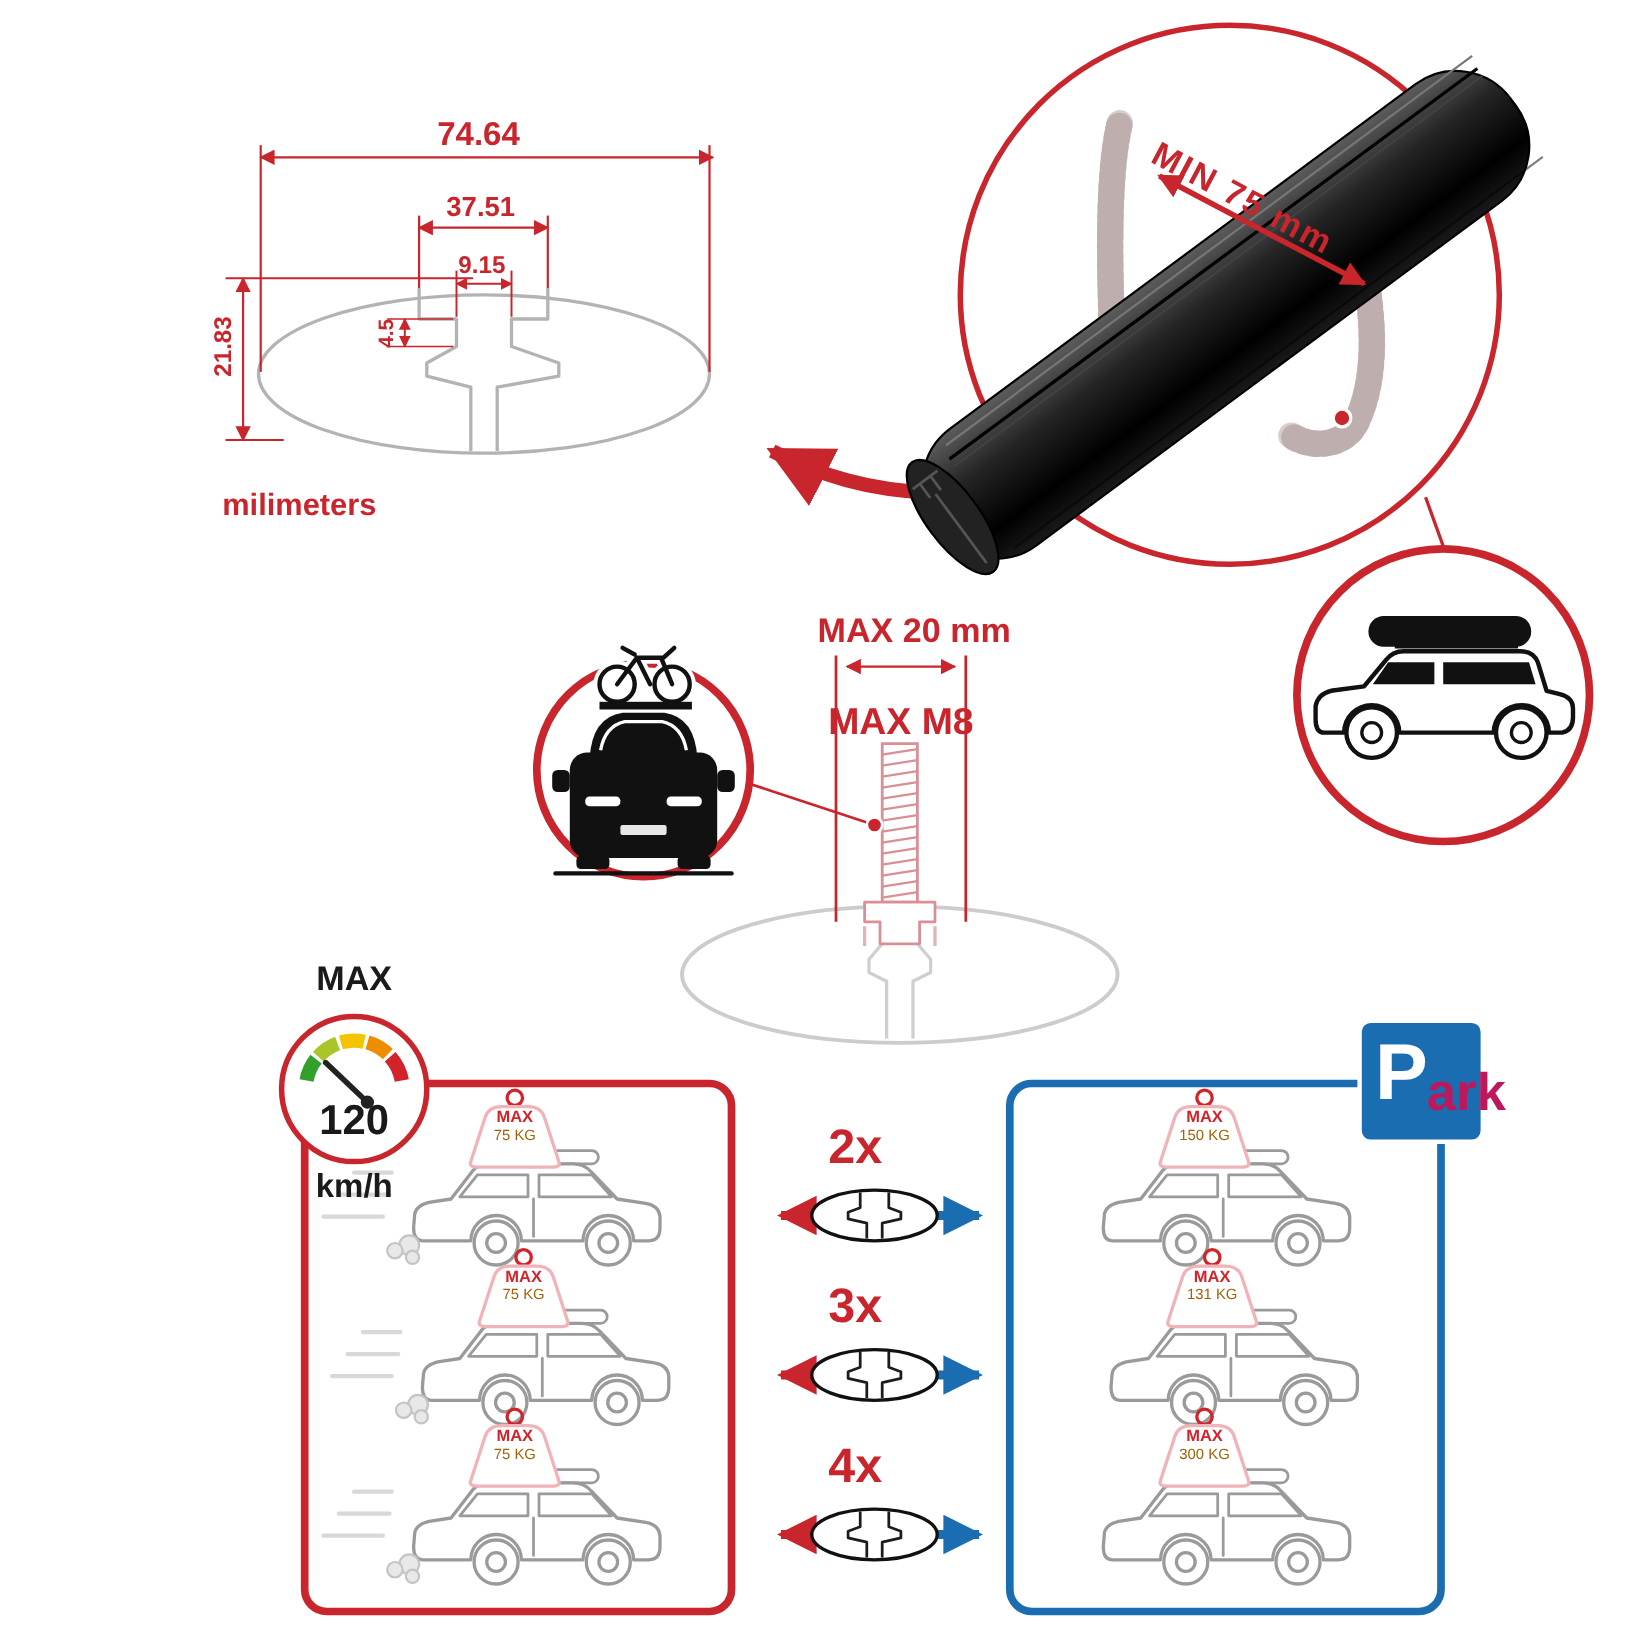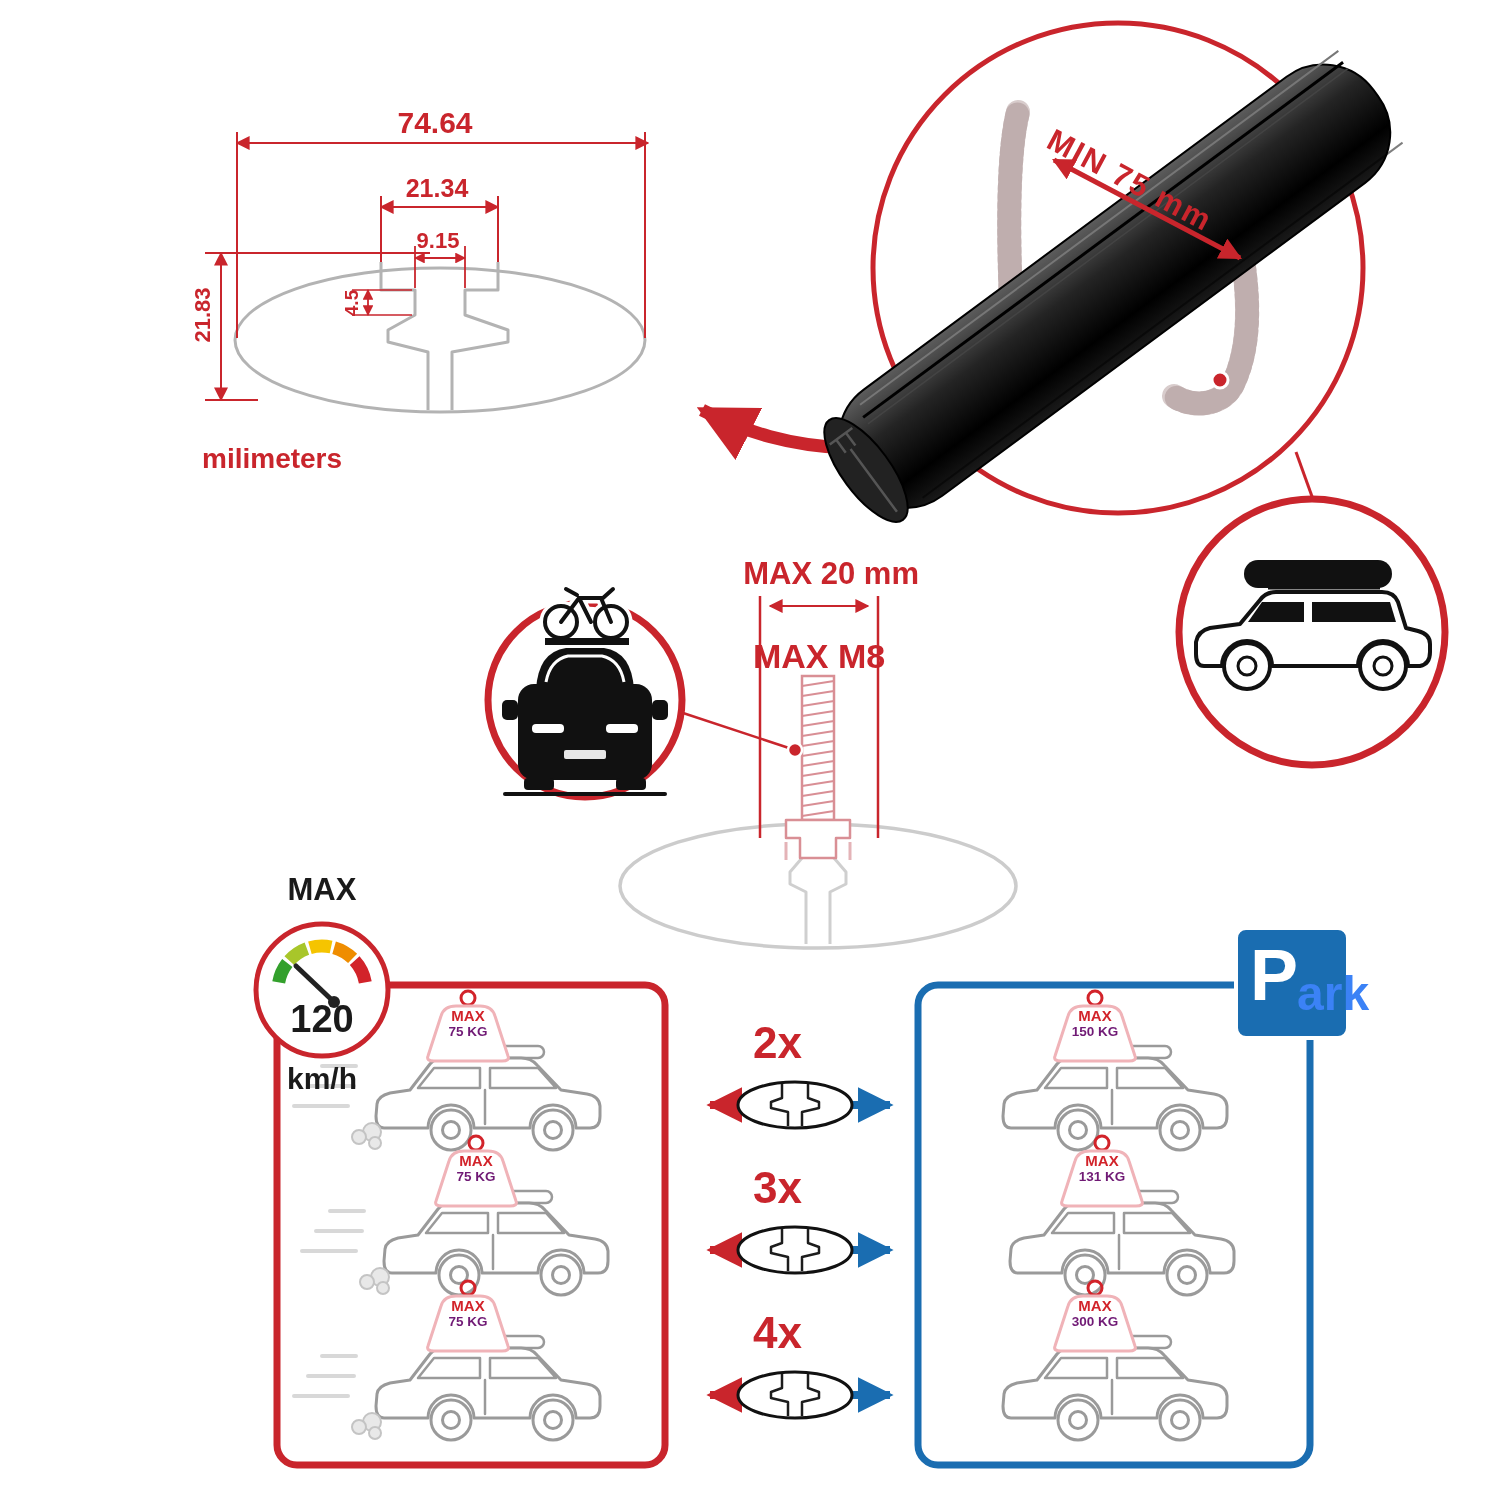--- a/index.html
+++ b/index.html
@@ -5,21 +5,21 @@
   html,body{margin:0;padding:0;background:#fff;}
   .canvas{position:relative;width:1500px;height:1500px;background:#fff;overflow:hidden;
           font-family:"Liberation Sans",sans-serif;}
   svg.art{position:absolute;left:0;top:0;z-index:1;}
   .t{position:absolute;z-index:2;color:#c9252c;white-space:nowrap;
      font-family:"Liberation Sans",sans-serif;}
   .center{text-align:center;}
   .blk{color:#1a1a1a;}
   .tagtxt{position:absolute;z-index:2;width:110px;text-align:center;line-height:16px;}
   .tagtxt .l1{font-size:15px;font-weight:bold;color:#d2232a;}
-  .tagtxt .l2{font-size:13.5px;font-weight:bold;color:#701a75;}
+  .tagtxt .l2{font-size:13.5px;font-weight:normal;color:#a16207;}
   .mult{font-size:44px;font-weight:bold;width:84px;text-align:left;}
 </style>
 </head>
 <body>
 
 <div class="canvas">
 
 <svg class="art" width="1500" height="1500" viewBox="0 0 1500 1500">
   <defs>
     <marker id="mr" viewBox="0 0 10 10" refX="9" refY="5" markerWidth="7" markerHeight="7" orient="auto-start-reverse">
@@ -237,37 +237,37 @@
     <use href="#mini" transform="translate(795,1250)"></use>
 
     <line x1="788" y1="1395" x2="710" y2="1395" stroke="#c9252c" stroke-width="8" marker-end="url(#mrBig)"></line>
     <line x1="802" y1="1395" x2="890" y2="1395" stroke="#1a6db1" stroke-width="8" marker-end="url(#mb)"></line>
     <ellipse cx="795" cy="1395" rx="57" ry="23" fill="#fff" stroke="#111" stroke-width="3"></ellipse>
     <use href="#mini" transform="translate(795,1395)"></use>
   </g>
 </svg>
 
 <div class="t center" style="left:355px;top:106px;width:160px;font-size:30px;font-weight:600;">74.64</div>
-<div class="t center" style="left:377px;top:174px;width:120px;font-size:25px;font-weight:600;">21.34</div>
+<div class="t center" style="left:377px;top:174px;width:120px;font-size:25px;font-weight:600;">37.51</div>
 <div class="t center" style="left:393px;top:228px;width:90px;font-size:22px;font-weight:600;">9.15</div>
 <div class="t center" style="left:322px;top:292px;width:60px;font-size:19px;font-weight:600;transform:rotate(-90deg);">4.5</div>
 <div class="t center" style="left:168px;top:302px;width:70px;font-size:22px;font-weight:600;transform:rotate(-90deg);">21.83</div>
 <div class="t" style="left:202px;top:412px;font-size:28px;font-weight:600;margin-top:31px;">milimeters</div>
 
 <div class="t" style="left:1058px;top:122px;font-size:31px;font-weight:600;letter-spacing:2px;transform:rotate(28deg);transform-origin:0 0;">MIN 75 mm</div>
 
 <div class="t center" style="left:719px;top:556px;width:200px;font-size:31px;font-weight:bold;text-align:right;">MAX 20 mm</div>
 <div class="t center" style="left:739px;top:637px;width:160px;font-size:34px;font-weight:bold;">MAX M8</div>
 
 <div class="t center blk" style="left:272px;top:872px;width:100px;font-size:31px;font-weight:600;">MAX</div>
 <div class="t center blk" style="left:272px;top:998px;width:100px;font-size:38px;font-weight:bold;">120</div>
 <div class="t center blk" style="left:272px;top:1062px;width:100px;font-size:30px;font-weight:600;">km/h</div>
 
 <div class="t" style="left:1250px;top:934px;font-size:72px;font-weight:bold;color:#ffffff;">P</div>
-<div class="t" style="left:1297px;top:966px;font-size:48px;font-weight:bold;color:#3b82f6;">ark</div>
+<div class="t" style="left:1297px;top:966px;font-size:48px;font-weight:bold;color:#be185d;">ark</div>
 
 <div class="t mult" style="left:753px;top:1018px;">2x</div>
 <div class="t mult" style="left:753px;top:1163px;">3x</div>
 <div class="t mult" style="left:753px;top:1308px;">4x</div>
 
 <div class="tagtxt" style="left:413px;top:1008px;">
   <div class="l1">MAX</div>
   <div class="l2">75 KG</div>
 </div>
 <div class="tagtxt" style="left:421px;top:1153px;">

